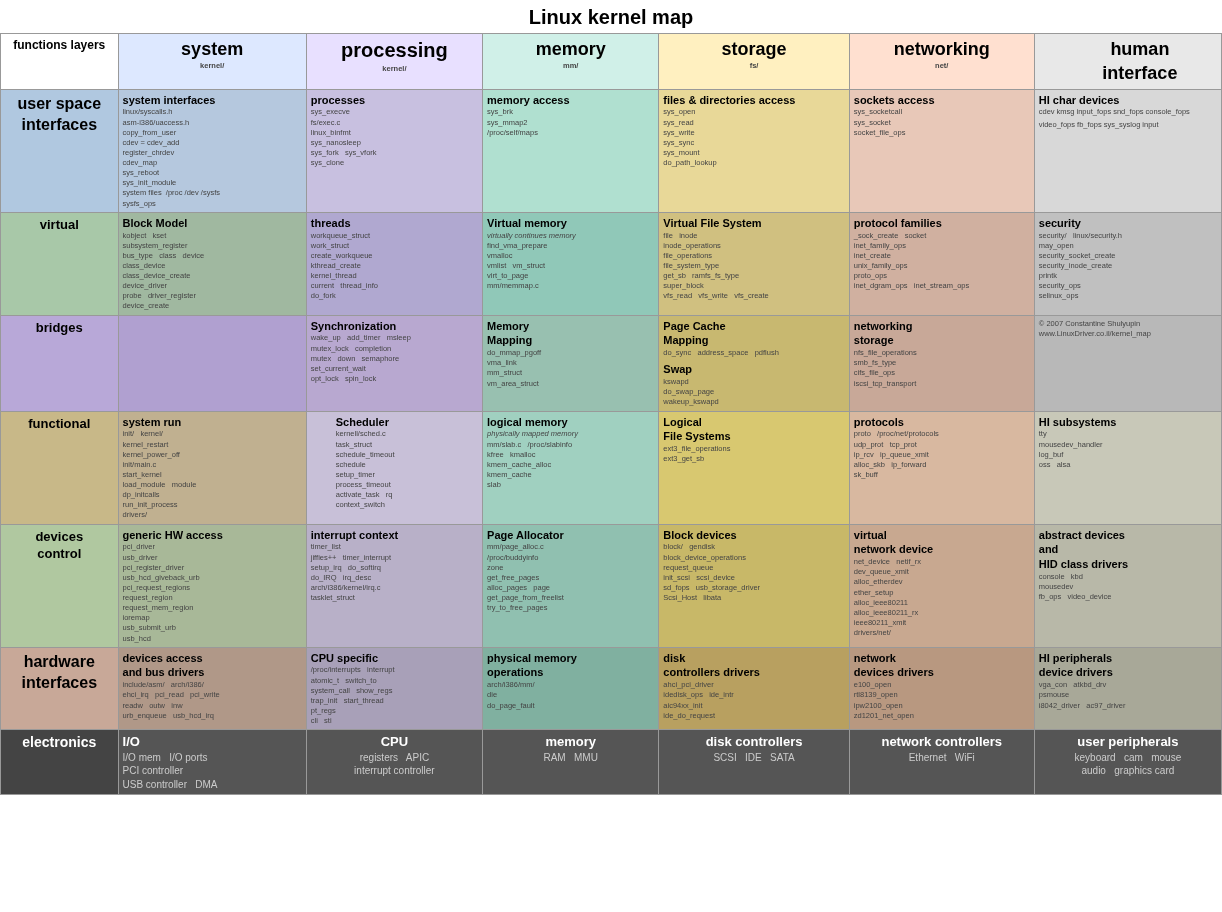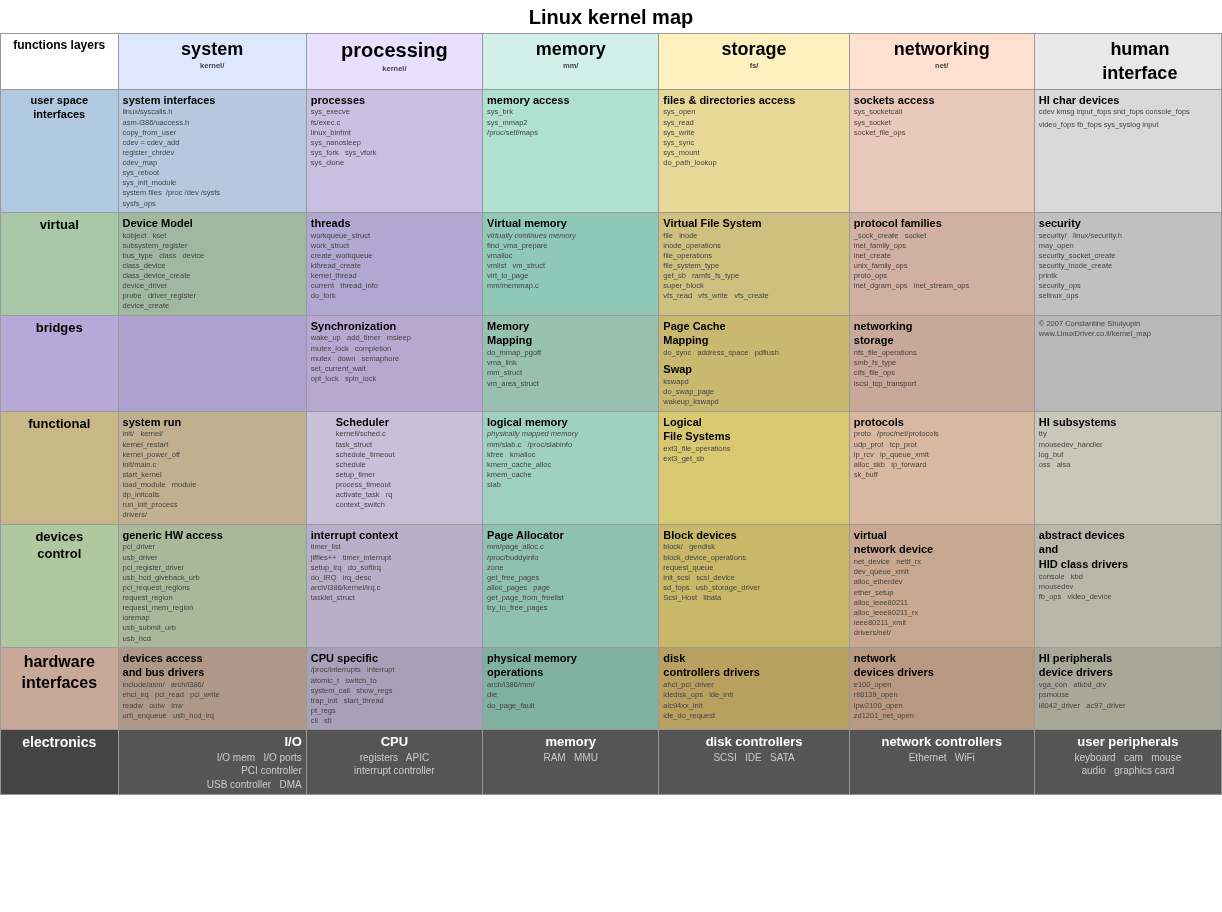--- a/index.html
+++ b/index.html
@@ -144,21 +144,21 @@
         <div style="font-size:18px;font-weight:bold;">networking</div>
         <div class="cs">net/</div>
       </td>
       <td class="th-row" style="background:#e8e8e8;padding-left:28px;">
         <div style="font-size:18px;font-weight:bold;white-space:pre-line;">human
 interface</div>
       </td>
     </tr>
 
     <tr class="r-user">
-      <td class="row-label-cell" style="background:#b0c8e0;font-size:11px;font-weight:bold;text-align:center;">user space<br>interfaces</td>
+      <td class="row-label-cell" style="background:#b0c8e0;font-size:16px;font-weight:bold;text-align:center;">user space<br>interfaces</td>
       <td class="c-sys">
         <div class="ct">system interfaces</div>
         <div class="cs">linux/syscalls.h</div>
         <div class="cs">asm-i386/uaccess.h</div>
         <div class="cs">copy_from_user</div>
         <div class="cs">cdev = cdev_add</div>
         <div class="cs">register_chrdev</div>
         <div class="cs">cdev_map</div>
         <div class="cs">sys_reboot</div>
         <div class="cs">sys_init_module</div>
@@ -207,21 +207,21 @@
           <span class="cs">fb_fops</span>
           <span class="cs">sys_syslog</span>
           <span class="cs">input</span>
         </div>
       </td>
     </tr>
 
     <tr class="r-virt">
       <td class="row-label-cell" style="background:#a8c8a8;font-size:13px;font-weight:bold;text-align:center;">virtual</td>
       <td class="c-sys" style="background:#a0b8a0;">
-        <div class="ct">Device Model</div>
+        <div class="ct">Block Model</div>
         <div class="cs">kobject &nbsp; kset</div>
         <div class="cs">subsystem_register</div>
         <div class="cs">bus_type &nbsp; class &nbsp; device</div>
         <div class="cs">class_device</div>
         <div class="cs">class_device_create</div>
         <div class="cs">device_driver</div>
         <div class="cs">probe &nbsp; driver_register</div>
         <div class="cs">device_create</div>
       </td>
       <td class="c-proc" style="background:#b0a8d0;">
@@ -476,21 +476,21 @@
         <div class="cs">vga_con &nbsp; atkbd_drv</div>
         <div class="cs">psmouse</div>
         <div class="cs">i8042_driver &nbsp; ac97_driver</div>
       </td>
     </tr>
 
     <tr class="r-elec">
       <td class="row-label-cell c-elec-label" style="background:#444;color:#fff;font-size:14px;font-weight:bold;text-align:center;">
         <span>electronics</span>
       </td>
-      <td style="background:#555;color:#fff;text-align:right;">
+      <td style="background:#555;color:#fff;text-align:left;">
         <div class="elec-t">I/O</div>
         <div class="elec-s">I/O mem &nbsp; I/O ports</div>
         <div class="elec-s">PCI controller</div>
         <div class="elec-s">USB controller &nbsp; DMA</div>
       </td>
       <td style="background:#555;color:#fff;text-align:center;">
         <div class="elec-t">CPU</div>
         <div class="elec-s">registers &nbsp; APIC</div>
         <div class="elec-s">interrupt controller</div>
       </td>

